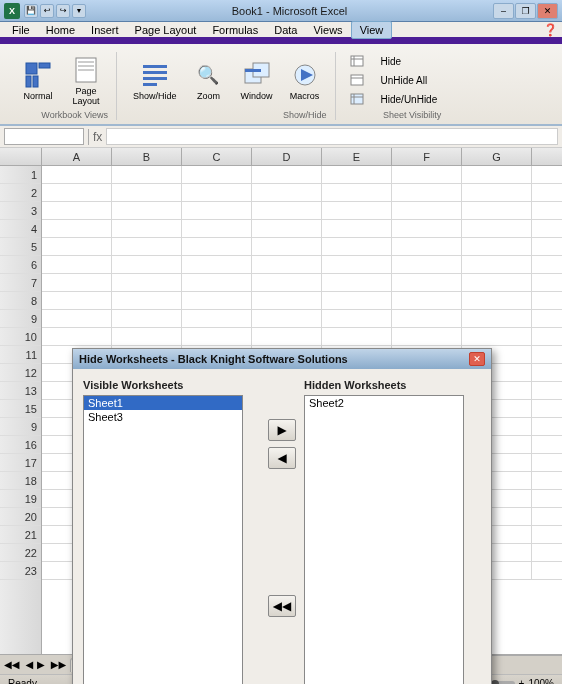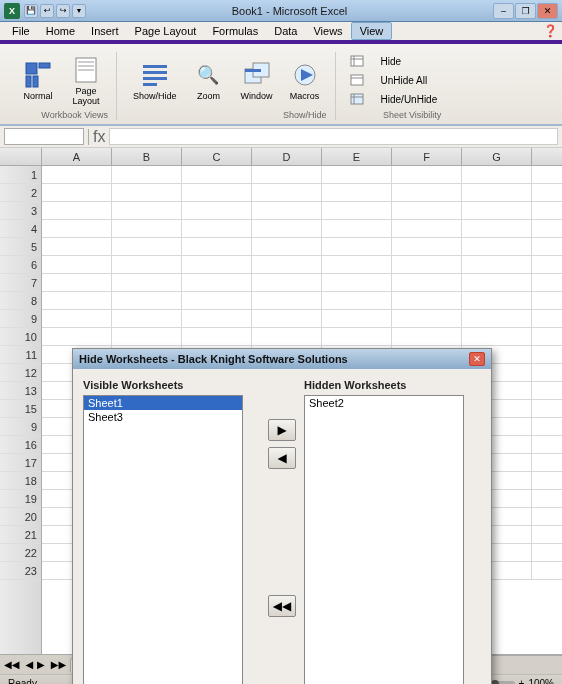--- a/index.html
+++ b/index.html
@@ -83,21 +83,21 @@
     .title-btn.close-btn {
       background: #e08070;
     }
 
     
     .menu-bar {
       background: #f0ede8;
       height: 22px;
       display: flex;
       align-items: center;
-      border-bottom: 4px solid #4c1d95;
+      border-bottom: 7px solid #4c1d95;
       padding: 0 4px;
     }
     .menu-item {
       padding: 2px 8px;
       font-size: 11px;
       cursor: pointer;
       border-radius: 2px;
     }
     .menu-item.active {
       background: #bed3e8;
@@ -201,21 +201,21 @@
       background: white;
       font-size: 11px;
       padding: 0 2px;
     }
     .formula-divider {
       width: 1px;
       height: 16px;
       background: #aaa;
     }
     .formula-icon {
-      font-size: 16px;
+      font-size: 12px;
       color: #666;
     }
     .formula-input {
       flex: 1;
       height: 17px;
       border: none;
       background: white;
       font-size: 11px;
       padding: 0 2px;
       border: 1px solid #ccc;

